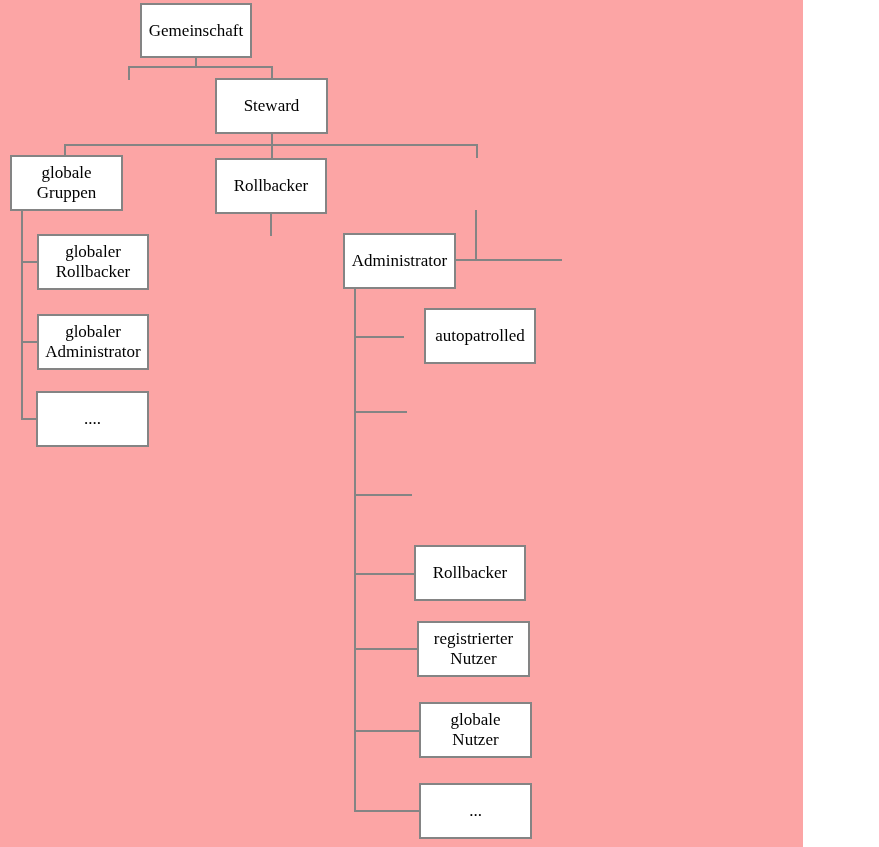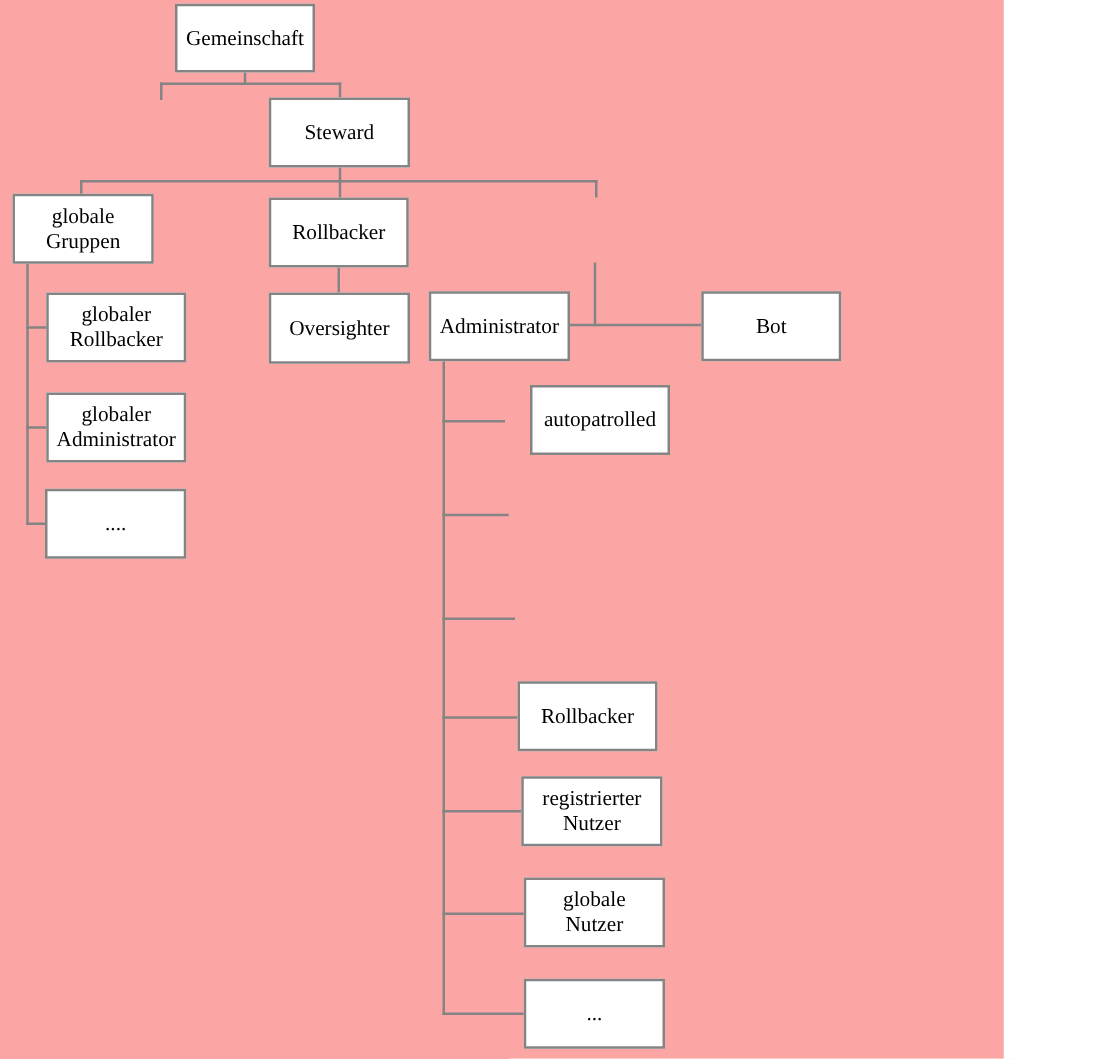--- a/index.html
+++ b/index.html
@@ -73,23 +73,21 @@
 
   <div class="node" style="left:140px;top:3px;width:112px;height:55px">Gemeinschaft</div>
   <div class="node" style="left:10px;top:155px;width:113px;height:56px">globale
 Gruppen</div>
 
   <div class="node" style="left:215px;top:78px;width:113px;height:56px">Steward</div>
   <div class="node" style="left:215px;top:158px;width:112px;height:56px">Rollbacker</div>
 
   <div class="node" style="left:37px;top:234px;width:112px;height:56px">globaler
 Rollbacker</div>
-  <div class="node" style="left:215px;top:234px;width:113px;height:57px">Oversighter</div>
   <div class="node" style="left:343px;top:233px;width:113px;height:56px">Administrator</div>
-  <div class="node" style="left:561px;top:233px;width:112px;height:56px">Bot</div>
 
   <div class="node" style="left:37px;top:314px;width:112px;height:56px">globaler
 Administrator</div>
   <div class="node" style="left:36px;top:391px;width:113px;height:56px">....</div>
 
   <div class="node" style="left:424px;top:308px;width:112px;height:56px">autopatrolled</div>
   <div class="node" style="left:414px;top:545px;width:112px;height:56px">Rollbacker</div>
   <div class="node" style="left:417px;top:621px;width:113px;height:56px">registrierter
 Nutzer</div>
   <div class="node" style="left:419px;top:702px;width:113px;height:56px">globale

